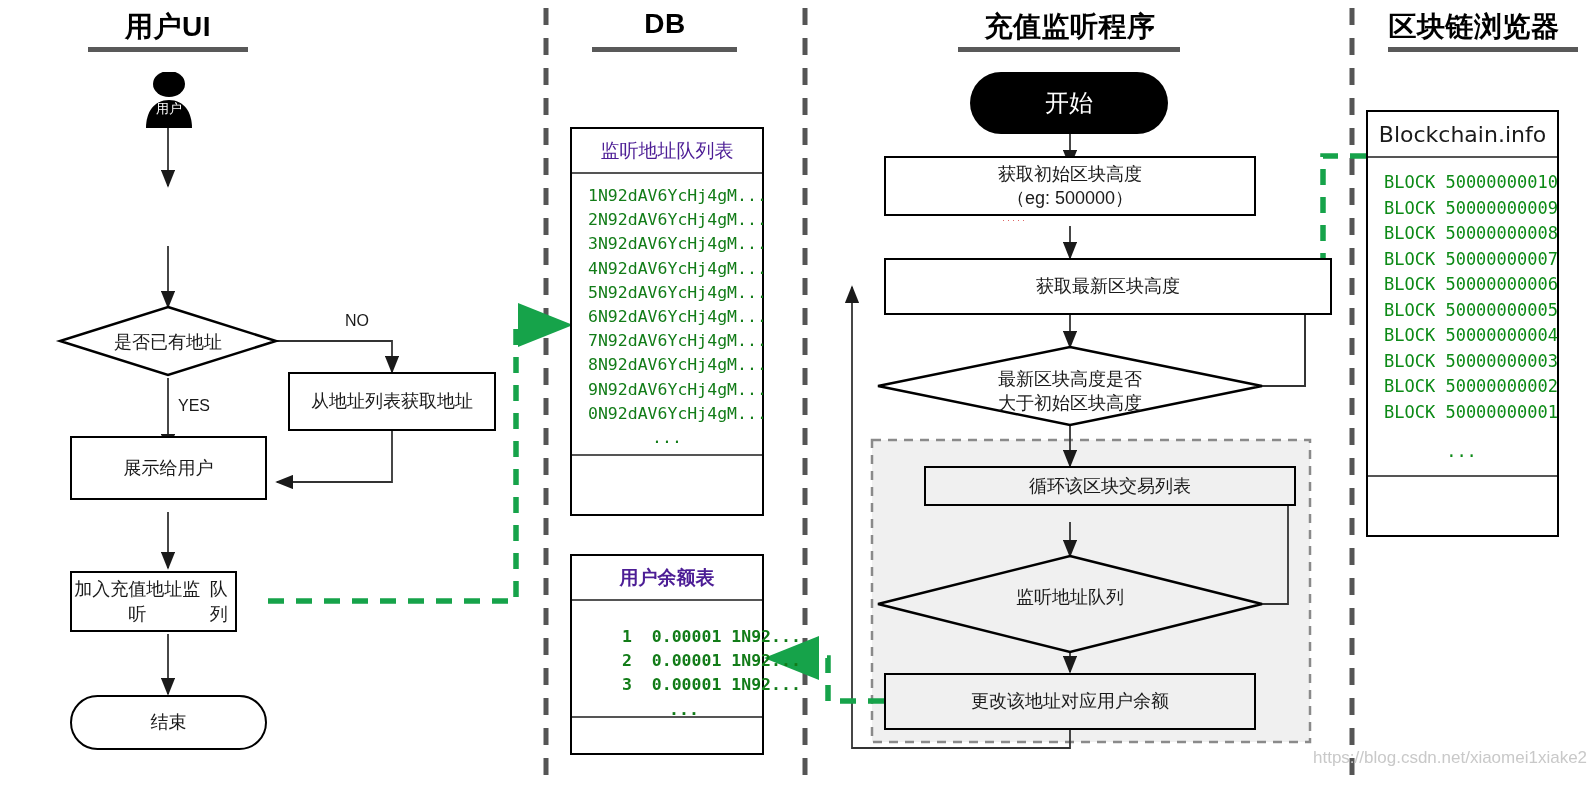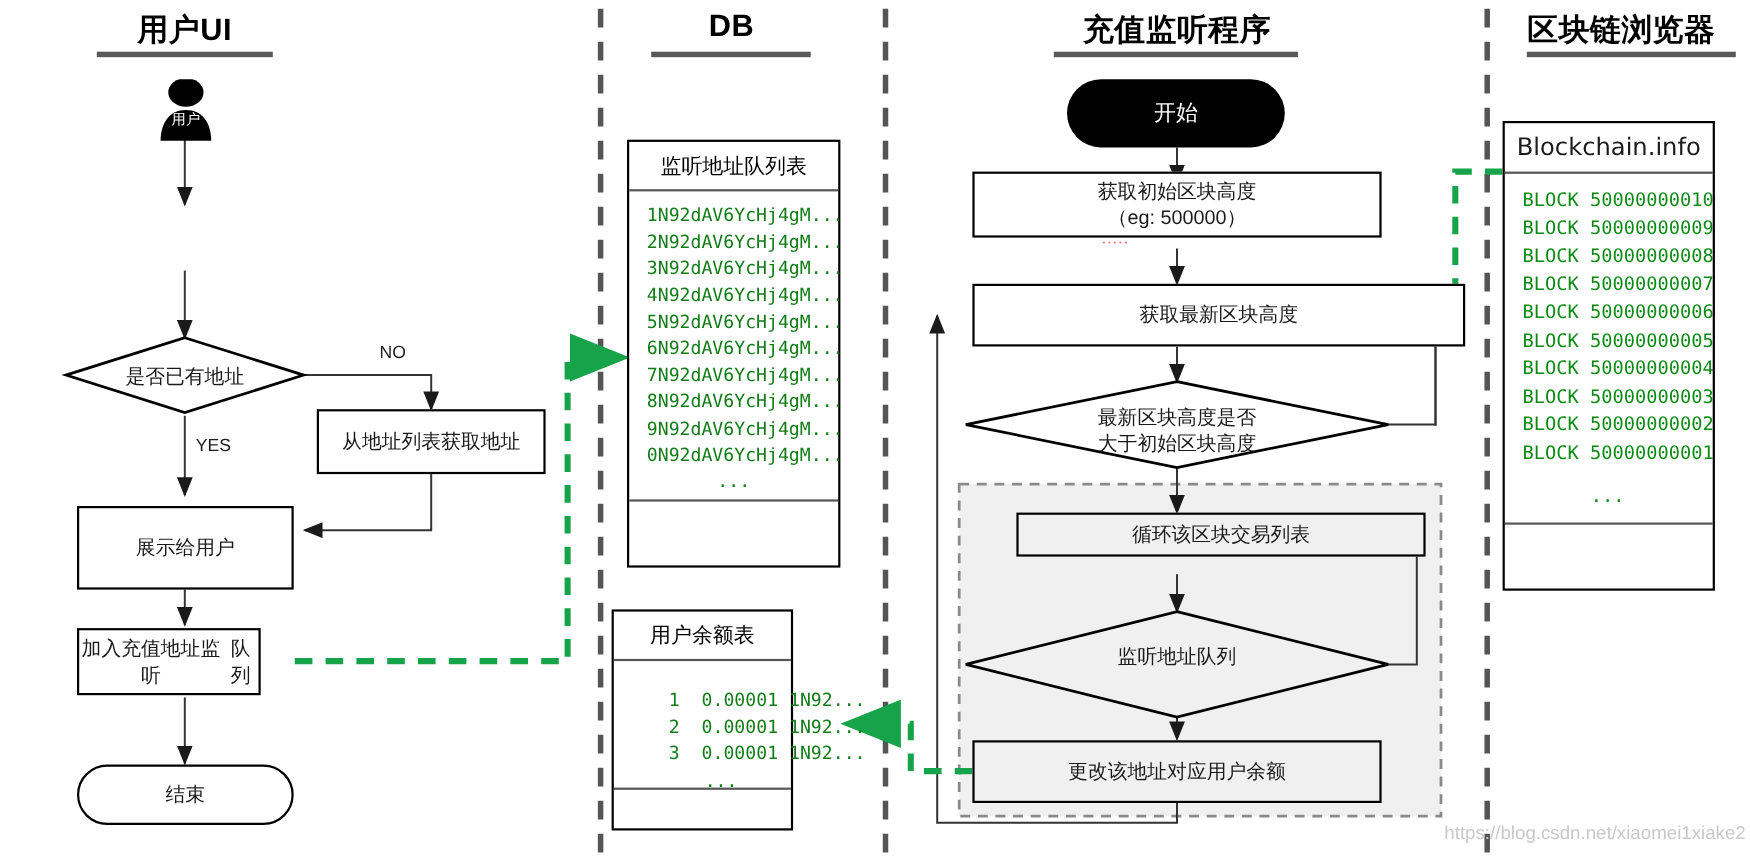--- a/index.html
+++ b/index.html
@@ -9,31 +9,31 @@
   svg#canvas{position:absolute;left:0;top:0;width:1591px;height:787px;}
 
   .lane-title{position:absolute;text-align:center;font-weight:bold;font-size:28px;
               letter-spacing:0.5px;color:#000;white-space:nowrap;}
   .lane-rule{position:absolute;height:5px;background:#595959;}
 
   .node{position:absolute;box-sizing:border-box;display:flex;align-items:center;
         justify-content:center;text-align:center;background:#fff;border:2px solid #000;
         font-size:18px;line-height:1.35;color:#1a1a1a;}
   .node.shaded{background:#f0f0f0;}
-  .node.terminator{background:#000;color:#fff;border:none;border-radius:34px;font-size:20px;}
+  .node.terminator{background:#000;color:#fff;border:none;border-radius:34px;font-size:24px;}
   .node.stadium{background:#fff;color:#1a1a1a;border:2px solid #000;border-radius:34px;}
 
   .diamond-label{position:absolute;text-align:center;font-size:18px;line-height:1.35;
                  color:#1a1a1a;pointer-events:none;white-space:nowrap;}
 
   .edge-label{position:absolute;font-size:16px;color:#1a1a1a;}
 
   .table-card{position:absolute;box-sizing:border-box;background:#fff;border:2px solid #000;}
   .table-card .thead{box-sizing:border-box;border-bottom:2px solid #555;
-      text-align:center;font-size:19px;color:#000000;padding:9px 4px 8px;}
+      text-align:center;font-size:19px;color:#4c1d95;padding:9px 4px 8px;}
   .table-card .tbody{box-sizing:border-box;padding:10px 0 6px 16px;}
   .table-card .tfoot{box-sizing:border-box;border-top:2px solid #555;}
   .mono-row{font-family:"DejaVu Sans Mono","Liberation Mono",monospace;
             color:#127c18;font-size:16.5px;line-height:24.2px;white-space:pre;}
   .mono-row.center{text-align:center;padding-right:16px;}
   .blk-row{font-family:"DejaVu Sans Mono","Liberation Mono",monospace;
            color:#0c8a16;font-size:17px;line-height:25.5px;white-space:pre;}
   .bc-head{text-align:center;font-size:22px;color:#1a1a1a;padding:10px 4px 9px;
            box-sizing:border-box;border-bottom:2px solid #555;
            font-family:"DejaVu Sans","Liberation Sans",sans-serif;}
@@ -134,21 +134,21 @@
   <div class="actor-label" style="left:139px;top:100px;">用户</div>
 
 
   <div class="diamond-label" style="left:68px;top:330px;width:200px;">是否已有地址</div>
 
   <div class="edge-label" style="left:345px;top:312px;">NO</div>
   <div class="edge-label" style="left:178px;top:397px;">YES</div>
 
   <div class="node" style="left:288px;top:372px;width:208px;height:59px;">从地址列表获取地址</div>
 
-  <div class="node" style="left:70px;top:460px;width:197px;height:76px;">展示给用户</div>
+  <div class="node" style="left:70px;top:436px;width:197px;height:64px;">展示给用户</div>
 
   <div class="node" style="left:70px;top:571px;width:167px;height:61px;flex-direction:row;">
     <span>加入充值地址监听</span>
     <span>队列</span>
   </div>
 
   <div class="node stadium" style="left:70px;top:695px;width:197px;height:55px;">结束</div>
 
   <div class="table-card" style="left:570px;top:127px;width:194px;height:389px;">
     <div class="thead">监听地址队列表</div>
@@ -161,21 +161,21 @@
       <div class="mono-row">6N92dAV6YcHj4gM...</div>
       <div class="mono-row">7N92dAV6YcHj4gM...</div>
       <div class="mono-row">8N92dAV6YcHj4gM...</div>
       <div class="mono-row">9N92dAV6YcHj4gM...</div>
       <div class="mono-row">0N92dAV6YcHj4gM...</div>
       <div class="mono-row center">...</div>
     </div>
     <div class="tfoot" style="height:48px;"></div>
   </div>
 
-  <div class="table-card" style="left:556px;top:554px;width:165px;height:201px;">
+  <div class="table-card" style="left:570px;top:554px;width:194px;height:201px;font-weight:bold;">
     <div class="thead">用户余额表</div>
     <div class="tbody" style="height:115px;padding-top:24px;margin-left:34px;">
       <div class="mono-row">1  0.00001 1N92...</div>
       <div class="mono-row">2  0.00001 1N92...</div>
       <div class="mono-row">3  0.00001 1N92...</div>
       <div class="mono-row center">...</div>
     </div>
     <div class="tfoot" style="height:34px;"></div>
   </div>
 

